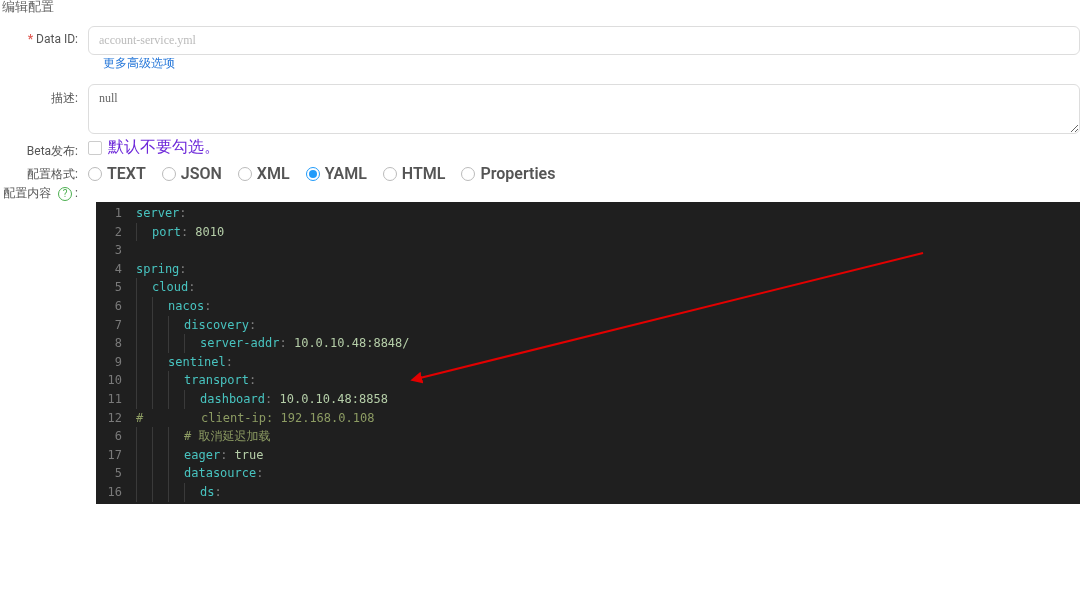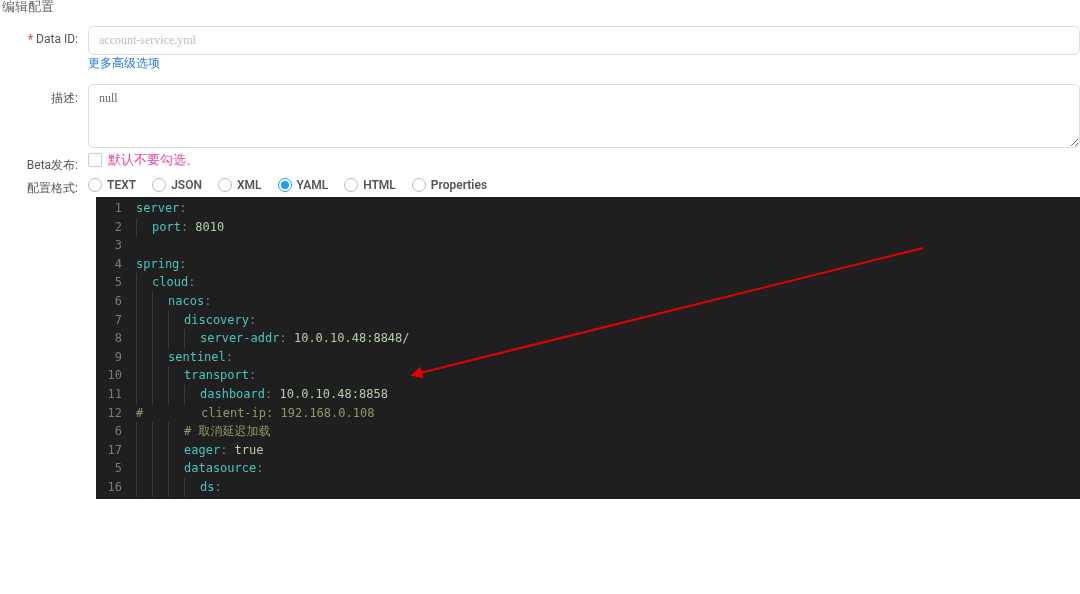--- a/index.html
+++ b/index.html
@@ -5,27 +5,27 @@
     * { box-sizing: border-box; margin: 0; padding: 0; }
     body { font-family: -apple-system, BlinkMacSystemFont, "Segoe UI", Roboto, "Helvetica Neue", Arial, sans-serif; font-size: 13px; color: #333; background: #fff; width: 1080px; }
     .page { padding: 0 0 0 0; }
     .header-title { color: #666; font-size: 13px; padding: 0 0 8px 2px; position: relative; top: -2px; }
     .form-row { display: flex; align-items: flex-start; }
     .label-col { width: 88px; text-align: right; padding-right: 10px; padding-top: 6px; font-size: 12px; color: #555; flex-shrink: 0; }
     .required { color: #e15b54; margin-right: 3px; font-weight: bold; }
     .input-col { flex: 1; }
     input[type=text], textarea { width: 100%; border: 1px solid #ddd; border-radius: 6px; padding: 6px 10px; font-size: 12px; color: #666; font-family: Liberation Serif, serif; }
     input[type=text]:disabled { color: #bbb; background: #fff; }
-    textarea { resize: vertical; height: 64px; }
-    .link { color: #2677d9; font-size: 12px; cursor: pointer; }
+    textarea { resize: vertical; height: 50px; }
+    .link { color: #2677d9; font-size: 12px; cursor: pointer; margin-left: 15px; }
     .checkbox-row { display: flex; align-items: center; }
     .cb { width: 14px; height: 14px; border: 1px solid #ccc; border-radius: 2px; margin-right: 6px; display: inline-block; cursor: pointer; }
-    .cb-label { font-size: 13px; color: #ec4899; }
+    .cb-label { font-size: 16px; color: #6d28d9; }
     .radio-group { display: flex; gap: 16px; align-items: center; padding-top: 4px; }
-    .radio { display: inline-flex; align-items: center; cursor: pointer; font-size: 12px; color: #555; font-weight: 600; }
+    .radio { display: inline-flex; align-items: center; cursor: pointer; font-size: 16px; color: #555; font-weight: 600; }
     .radio-circle { width: 14px; height: 14px; border: 1px solid #bbb; border-radius: 50%; margin-right: 5px; display: inline-flex; align-items: center; justify-content: center; }
     .radio.selected .radio-circle { border-color: #209bfa; }
     .radio.selected .radio-circle::after { content: ""; width: 8px; height: 8px; background: #209bfa; border-radius: 50%; }
     .help-icon { display: inline-flex; width: 14px; height: 14px; border: 1px solid #4caf50; color: #4caf50; border-radius: 50%; align-items: center; justify-content: center; font-size: 10px; margin-left: 4px; cursor: pointer; }
     
     .editor-wrap { position: relative; margin-left: 96px; }
     .editor { background: #1f1f1f; font-family: Consolas, Menlo, monospace; font-size: 12px; line-height: 18.6px; display: flex; min-height: 298px; }
     .gutter { background: #1f1f1f; color: #7a7a7a; text-align: right; padding: 2px 8px 2px 8px; user-select: none; width: 34px; }
     .gutter .ln { height: 18.6px; }
     .code { padding: 2px 0 2px 6px; color: #d4d4d4; white-space: pre; }
@@ -92,20 +92,27 @@
           <span class="radio-circle"></span>
           <span>HTML</span>
         </span>
         <span class="radio">
           <span class="radio-circle"></span>
           <span>Properties</span>
         </span>
       </div>
 </div>
 
+<div class="form-row content-label-row" style="margin-bottom:0;">
+  <div class="label-col">
+    <span>配置内容</span>
+    <span class="help-icon">?</span>
+    <span>:</span>
+  </div>
+</div>
 
 <div class="editor-wrap">
   <div class="editor">
     <div class="gutter" id="gutter">
           <div class="ln">1</div>
           <div class="ln">2</div>
           <div class="ln">3</div>
           <div class="ln">4</div>
           <div class="ln">5</div>
           <div class="ln">6</div>

